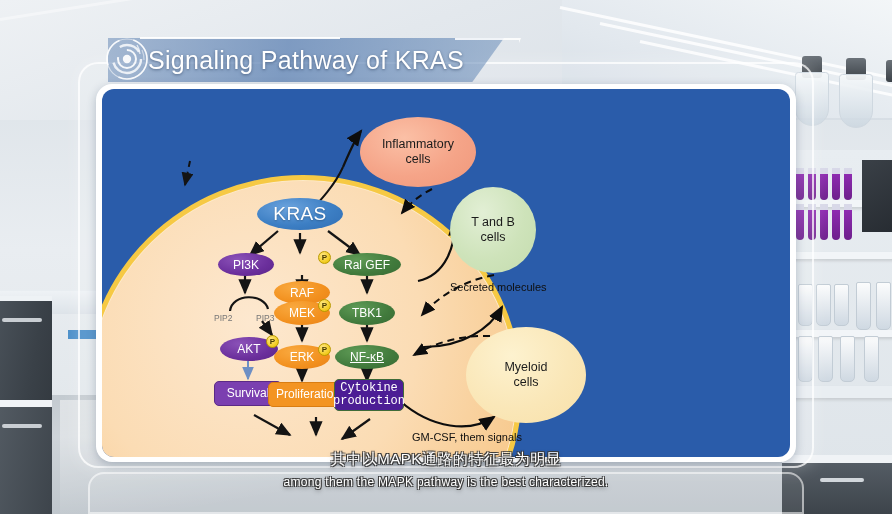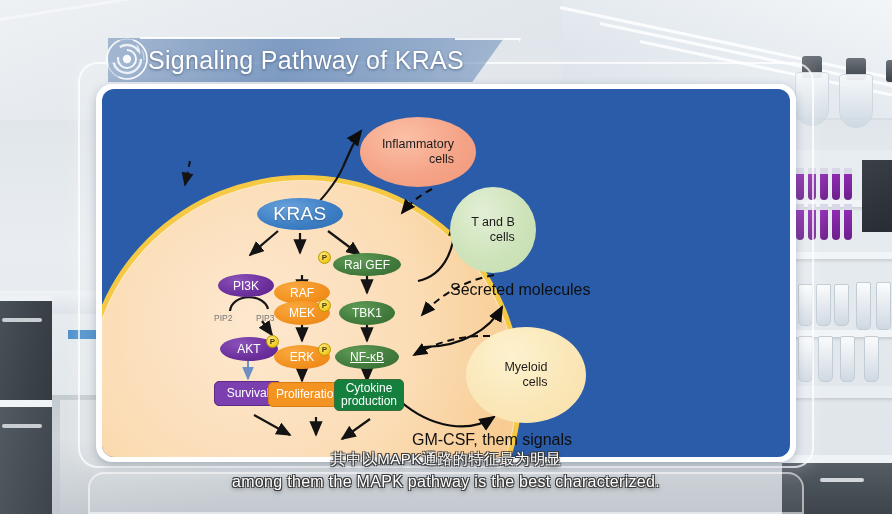--- a/index.html
+++ b/index.html
@@ -209,53 +209,53 @@
     display:flex; align-items:center; justify-content:center;
     border:1px solid #b99b00;
   }
 
   .box {
     position:absolute; border-radius:5px; display:flex; align-items:center;
     justify-content:center; color:#fff; font-size:12px; line-height:13px; text-align:center;
   }
   .box-purple { background:#7b3fb0; border:1.5px solid #5b2a86; }
   .box-orange { background:#f39422; border:1.5px solid #d97d12; }
-  .box-green  { background:#15803d; border:1.5px solid #3f6b38; }
+  .box-green  { background:#4c1d95; border:1.5px solid #3f6b38;font-family:Liberation Mono, monospace; }
   .box-red    { background:#c00d13; border:1.5px solid #8e0a0e; font-size:16px; }
 
   .pip {
     position:absolute; color:#777; font-size:8.5px;
   }
 
   .ext-cell {
     position:absolute; border-radius:50%;
     display:flex; align-items:center; justify-content:center;
-    color:#1b1b1b; font-size:12.5px; line-height:15px; text-align:right;
+    color:#1b1b1b; font-size:12.5px; line-height:15px; text-align:center;
   }
   .c-inflam { background: radial-gradient(ellipse at 38% 30%, #fbc0a6 0%, #f5a488 55%, #f0977a 100%); }
   .c-tb     { background: radial-gradient(ellipse at 38% 30%, #e2efd5 0%, #cee3ba 55%, #c4dcae 100%); }
   .c-mye    { background: radial-gradient(ellipse at 38% 30%, #fdf2cf 0%, #fae7b8 55%, #f8e0a8 100%); }
 
-  .lbl-out { position:absolute; color:#0f0f0f; font-size:16px; }
+  .lbl-out { position:absolute; color:#0f0f0f; font-size:11px; }
 
   svg.arrows { position:absolute; left:0; top:0; width:688px; height:368px; pointer-events:none; }
 
   
   .sub-wrap {
     position:absolute; left:0; top:448px; width:892px;
     text-align:center;
   }
   .sub-cn {
     font-size:15px; color:#ffffff; letter-spacing:.5px;
     text-shadow:-1px -1px 0 #3a3a3a, 1px -1px 0 #3a3a3a, -1px 1px 0 #3a3a3a,
                  1px 1px 0 #3a3a3a, 0 2px 4px rgba(0,0,0,.55);
     line-height:22px;
   }
   .sub-en {
-    font-size:16px; color:#ffffff; letter-spacing:.3px;
+    font-size:12px; color:#ffffff; letter-spacing:.3px;
     text-shadow:-1px -1px 0 #3a3a3a, 1px -1px 0 #3a3a3a, -1px 1px 0 #3a3a3a,
                  1px 1px 0 #3a3a3a, 0 2px 4px rgba(0,0,0,.55);
     line-height:24px;
   }
 </style>
 </head>
 <body>
 
 <div id="stage">
 
@@ -396,21 +396,21 @@
 
       <path d="M400,248 C366,244 336,252 312,266" stroke="#0d0d0d" stroke-width="2" fill="none" stroke-dasharray="7,5" marker-end="url(#ahb)"></path>
 
       <path d="M298,312 C330,340 368,344 392,328" stroke="#0d0d0d" stroke-width="2.2" fill="none" marker-end="url(#ahb)"></path>
     </svg>
 
 
 
     <div class="kras">KRAS</div>
 
-    <div class="e-node purple" style="left:116px;top:164px;width:56px;height:23px;margin-top:21px;">PI3K</div>
+    <div class="e-node purple" style="left:116px;top:164px;width:56px;height:23px;">PI3K</div>
     <div class="pip" style="left:112px;top:224px;">PIP2</div>
     <div class="pip" style="left:154px;top:224px;">PIP3</div>
     <div class="e-node purple" style="left:118px;top:248px;width:58px;height:24px;">AKT</div>
     <div class="phos" style="left:164px;top:246px;">P</div>
     <div class="box box-purple" style="left:112px;top:292px;width:68px;height:25px;">Survival</div>
 
     <div class="e-node orange" style="left:172px;top:164px;width:56px;height:23px;margin-top:28px;">RAF</div>
     <div class="phos" style="left:216px;top:162px;">P</div>
     <div class="e-node orange" style="left:172px;top:212px;width:56px;height:24px;">MEK</div>
     <div class="phos" style="left:216px;top:210px;">P</div>

